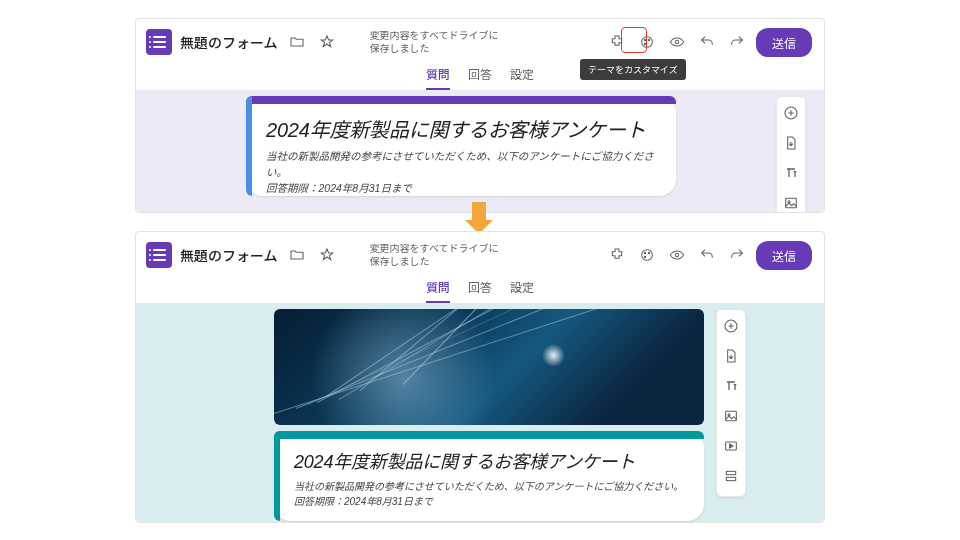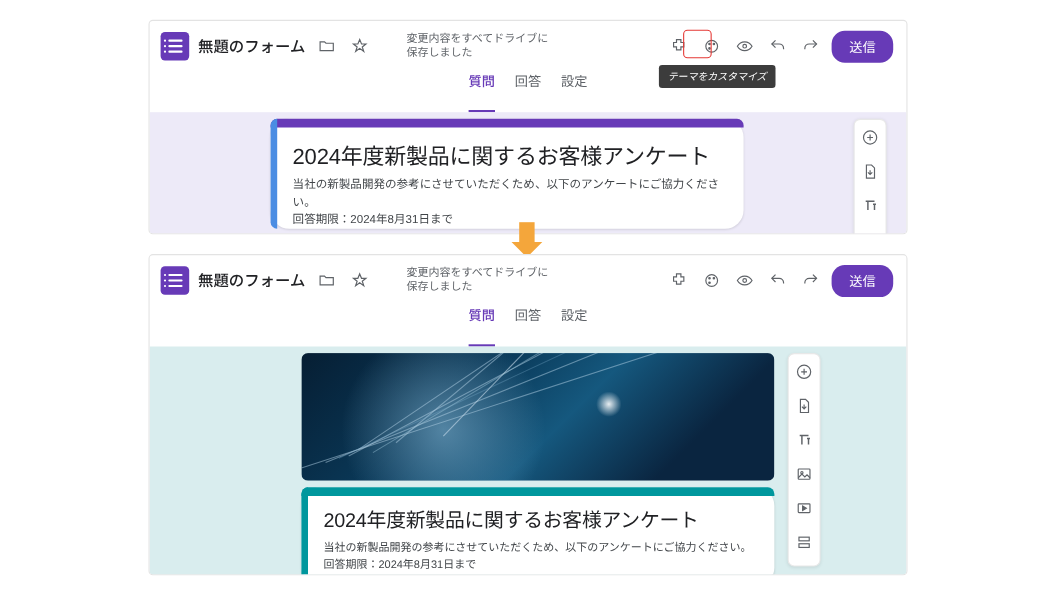--- a/index.html
+++ b/index.html
@@ -17,29 +17,29 @@
   .hdr .ic { width: 22px; height: 22px; display:flex; align-items:center; justify-content:center; color:#5f6368; border-radius: 50%; }
   .hdr svg { width: 16px; height: 16px; stroke: currentColor; fill: none; stroke-width: 1.6; }
   .save { font-size: 10px; color: #5f6368; line-height: 1.3; margin-left: 24px; }
   .spacer { flex: 1; }
   .send { background: #673ab7; color: #fff; font-size: 12px; padding: 6px 16px; border-radius: 12px; }
   .tooltip { position: absolute; background: #3c3c3c; color: #fff; font-size: 9px; padding: 4px 8px; border-radius: 3px; white-space: nowrap; }
   .highlight-box { position:absolute; border: 1.5px solid #e53935; border-radius: 4px; }
 
   
   .tabs { display:flex; justify-content:center; gap: 18px; font-size: 12px; color:#5f6368; border-bottom: 0 solid #eee; padding-top: 6px; }
-  .tab { padding-bottom: 18px; }
+  .tab { padding-bottom: 6px; }
   .tab.active { color: #673ab7; border-bottom: 2px solid #673ab7; font-weight: 500; }
 
   
   .canvas { position: relative; height: calc(100% - 70px); }
   .canvas.purple { background: #edeaf8; }
   .canvas.teal   { background: #d9edee; }
 
-  .card { position:absolute; background:#fff; border-radius:17px; box-shadow: 0 1px 2px rgba(0,0,0,0.1); }
+  .card { position:absolute; background:#fff; border-radius:17px; box-shadow: 0 1px 2px rgba(0,0,0,0.1); font-style: italic; }
   .card .accent { position:absolute; left:0; top:0; bottom:0; width:6px; border-radius:6px 0 0 6px; }
   .card.topbar::before { content:""; position:absolute; left:0; right:0; top:0; height:8px; border-radius:6px 6px 0 0; }
   .card h1 { font-size: 20px; font-weight: 400; color:#202124; letter-spacing: -0.2px; }
   .card p { font-size: 10.5px; color:#414549; line-height:1.5; margin-top:6px; }
 
   .header-img { position:absolute; border-radius:6px; overflow:hidden; }
   .header-img .bg { width:100%; height:100%; background:
       radial-gradient(circle at 65% 40%, rgba(255,255,255,0.9) 0, rgba(255,255,255,0) 4%),
       radial-gradient(circle at 30% 60%, rgba(130,180,210,0.6) 0, rgba(0,0,0,0) 30%),
       linear-gradient(135deg, #061e33 0%, #0a3a5a 35%, #15587e 55%, #0a2540 80%);
@@ -108,21 +108,21 @@
       </div>
     <div class="ic">
         <svg viewBox="0 0 24 24">
           <path d="M15 14l5-5-5-5"></path>
           <path d="M20 9H10a6 6 0 00-6 6v1"></path>
         </svg>
       </div>
     <div class="send">送信</div>
   </div>
   <div class="highlight-box" style="left:485px; top:8px; width:26px; height:26px;"></div>
-  <div class="tooltip" style="left:463px; top:40px;font-style:italic;">テーマをカスタマイズ</div>
+  <div class="tooltip" style="left:444px; top:40px;">テーマをカスタマイズ</div>
 
   <div class="tabs">
     <div class="tab active">質問</div>
     <div class="tab">回答</div>
     <div class="tab">設定</div>
   </div>
 
   <div class="canvas purple">
     <div class="card topbar" style="left:110px; top:6px; width:430px; height:100px; padding:18px 16px 10px 20px;">
       <div class="accent" style="background:#4b8de3;"></div>

